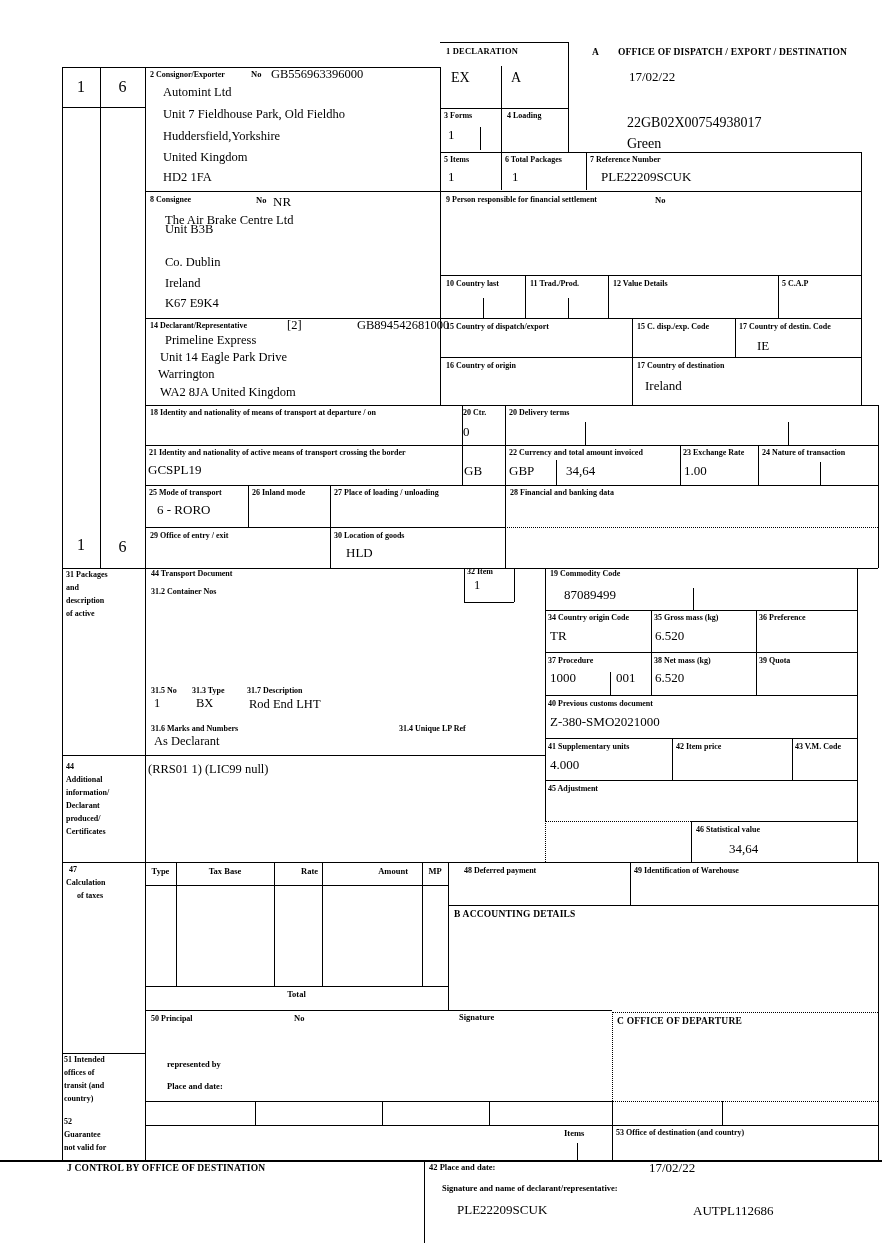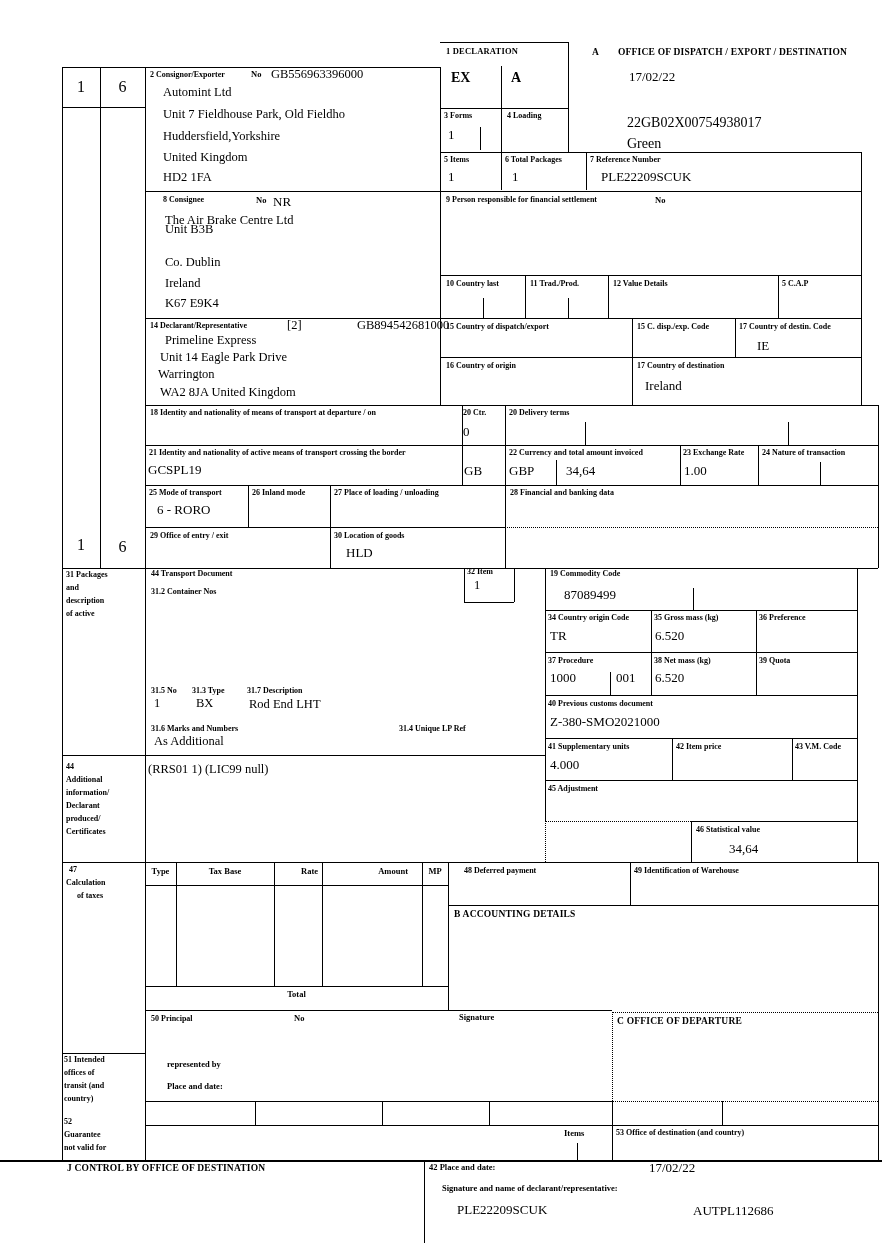--- a/index.html
+++ b/index.html
@@ -4,21 +4,21 @@
 <style>
   html,body{margin:0;padding:0;background:#fff;}
   .form{position:relative;width:882px;height:1250px;background:#fff;
         font-family:"Liberation Serif",serif;color:#000;overflow:hidden;}
   .t{position:absolute;font-size:8px;font-weight:bold;line-height:1.15;white-space:nowrap;}
   .t9{position:absolute;font-size:8.5px;font-weight:bold;line-height:1.15;white-space:nowrap;}
   .h{position:absolute;font-size:9.5px;font-weight:bold;white-space:nowrap;letter-spacing:.2px;}
   .v{position:absolute;font-size:13px;font-weight:normal;line-height:1.1;white-space:nowrap;}
   .v12{position:absolute;font-size:12.5px;font-weight:normal;line-height:1.1;white-space:nowrap;}
   .big{position:absolute;font-size:16px;font-weight:normal;}
-  .ex{position:absolute;font-size:14px;font-weight:700;}
+  .ex{position:absolute;font-size:14px;font-weight:400;}
   .c{text-align:center;}
   .r{text-align:right;}
   .line{position:absolute;}
 </style>
 </head>
 <body>
 
 <div class="form" id="form">
 
   <span class="big c" style="left:62px;top:78px;width:38px">1</span>
@@ -48,21 +48,21 @@
 
   <span class="t" style="left:150px;top:70px">2 Consignor/Exporter</span>
   <span class="t9" style="left:251px;top:70px">No</span>
   <span class="v12" style="left:271px;top:68px">GB556963396000</span>
   <span class="v12" style="left:163px;top:86px">Automint Ltd</span>
   <span class="v12" style="left:163px;top:108px">Unit 7 Fieldhouse Park, Old Fieldho</span>
   <span class="v12" style="left:163px;top:130px">Huddersfield,Yorkshire</span>
   <span class="v12" style="left:163px;top:151px">United Kingdom</span>
   <span class="v12" style="left:163px;top:171px">HD2 1FA</span>
 
-  <span class="t" style="left:163px;top:195px">8 Consignee</span>
+  <span class="t" style="left:150px;top:195px">8 Consignee</span>
   <span class="t9" style="left:256px;top:196px">No</span>
   <span class="v" style="left:273px;top:195px">NR</span>
   <span class="v12" style="left:165px;top:214px">The Air Brake Centre Ltd</span>
   <span class="v12" style="left:165px;top:223px">Unit B3B</span>
   <span class="v12" style="left:165px;top:256px">Co. Dublin</span>
   <span class="v12" style="left:165px;top:277px">Ireland</span>
   <span class="v12" style="left:165px;top:297px">K67 E9K4</span>
 
   <span class="t" style="left:446px;top:195px">9 Person responsible for financial settlement</span>
   <span class="t9" style="left:655px;top:196px">No</span>
@@ -121,21 +121,21 @@
   <span class="t" style="left:467px;top:567px">32 Item</span>
   <span class="v12" style="left:474px;top:579px">1</span>
   <span class="t" style="left:151px;top:686px">31.5 No</span>
   <span class="v12" style="left:154px;top:697px">1</span>
   <span class="t" style="left:192px;top:686px">31.3 Type</span>
   <span class="v12" style="left:196px;top:697px">BX</span>
   <span class="t" style="left:247px;top:686px">31.7 Description</span>
   <span class="v12" style="left:249px;top:698px">Rod End LHT</span>
   <span class="t" style="left:151px;top:724px">31.6 Marks and Numbers</span>
   <span class="t" style="left:399px;top:724px">31.4 Unique LP Ref</span>
-  <span class="v12" style="left:154px;top:735px">As Additional</span>
+  <span class="v12" style="left:154px;top:735px">As Declarant</span>
 
   <span class="t" style="left:550px;top:569px">19 Commodity Code</span>
   <span class="v" style="left:564px;top:588px">87089499</span>
   <span class="t" style="left:548px;top:613px">34 Country origin Code</span>
   <span class="v" style="left:550px;top:629px">TR</span>
   <span class="t" style="left:654px;top:613px">35 Gross mass (kg)</span>
   <span class="v" style="left:655px;top:629px">6.520</span>
   <span class="t" style="left:759px;top:613px">36 Preference</span>
   <span class="t" style="left:548px;top:656px">37 Procedure</span>
   <span class="v" style="left:550px;top:671px">1000</span>

